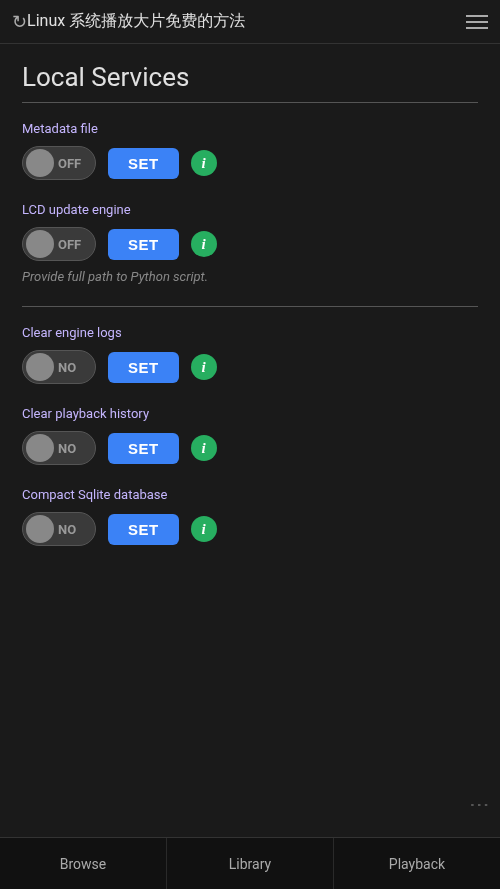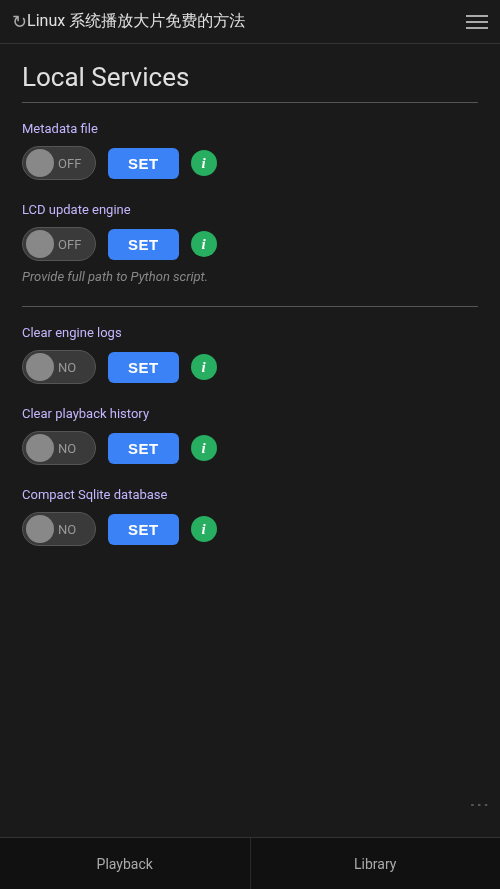--- a/index.html
+++ b/index.html
@@ -113,21 +113,21 @@
       width: 28px;
       height: 28px;
       background: #888;
       border-radius: 50%;
     }
 
     .toggle-label {
       font-size: 13px;
       color: #999;
       margin-left: 4px;
-      font-weight: normal;
+      font-weight: bold;
     }
 
     
     .set-btn {
       background-color: #3b82f6;
       color: #fff;
       border: none;
       border-radius: 6px;
       padding: 7px 20px;
       font-size: 15px;
@@ -297,19 +297,22 @@
         <div class="info-icon">i</div>
       </div>
     </div>
 
   </div>
 
   <div class="more-dots">⋮</div>
 
   <nav class="bottom-nav">
     <div class="nav-item">
-      <span>Playback</span>
+      <span>Browse</span>
     </div>
     <div class="nav-item">
       <span>Library</span>
     </div>
+    <div class="nav-item">
+      <span>Playback</span>
+    </div>
   </nav>
 </div>
 
 </body></html>

